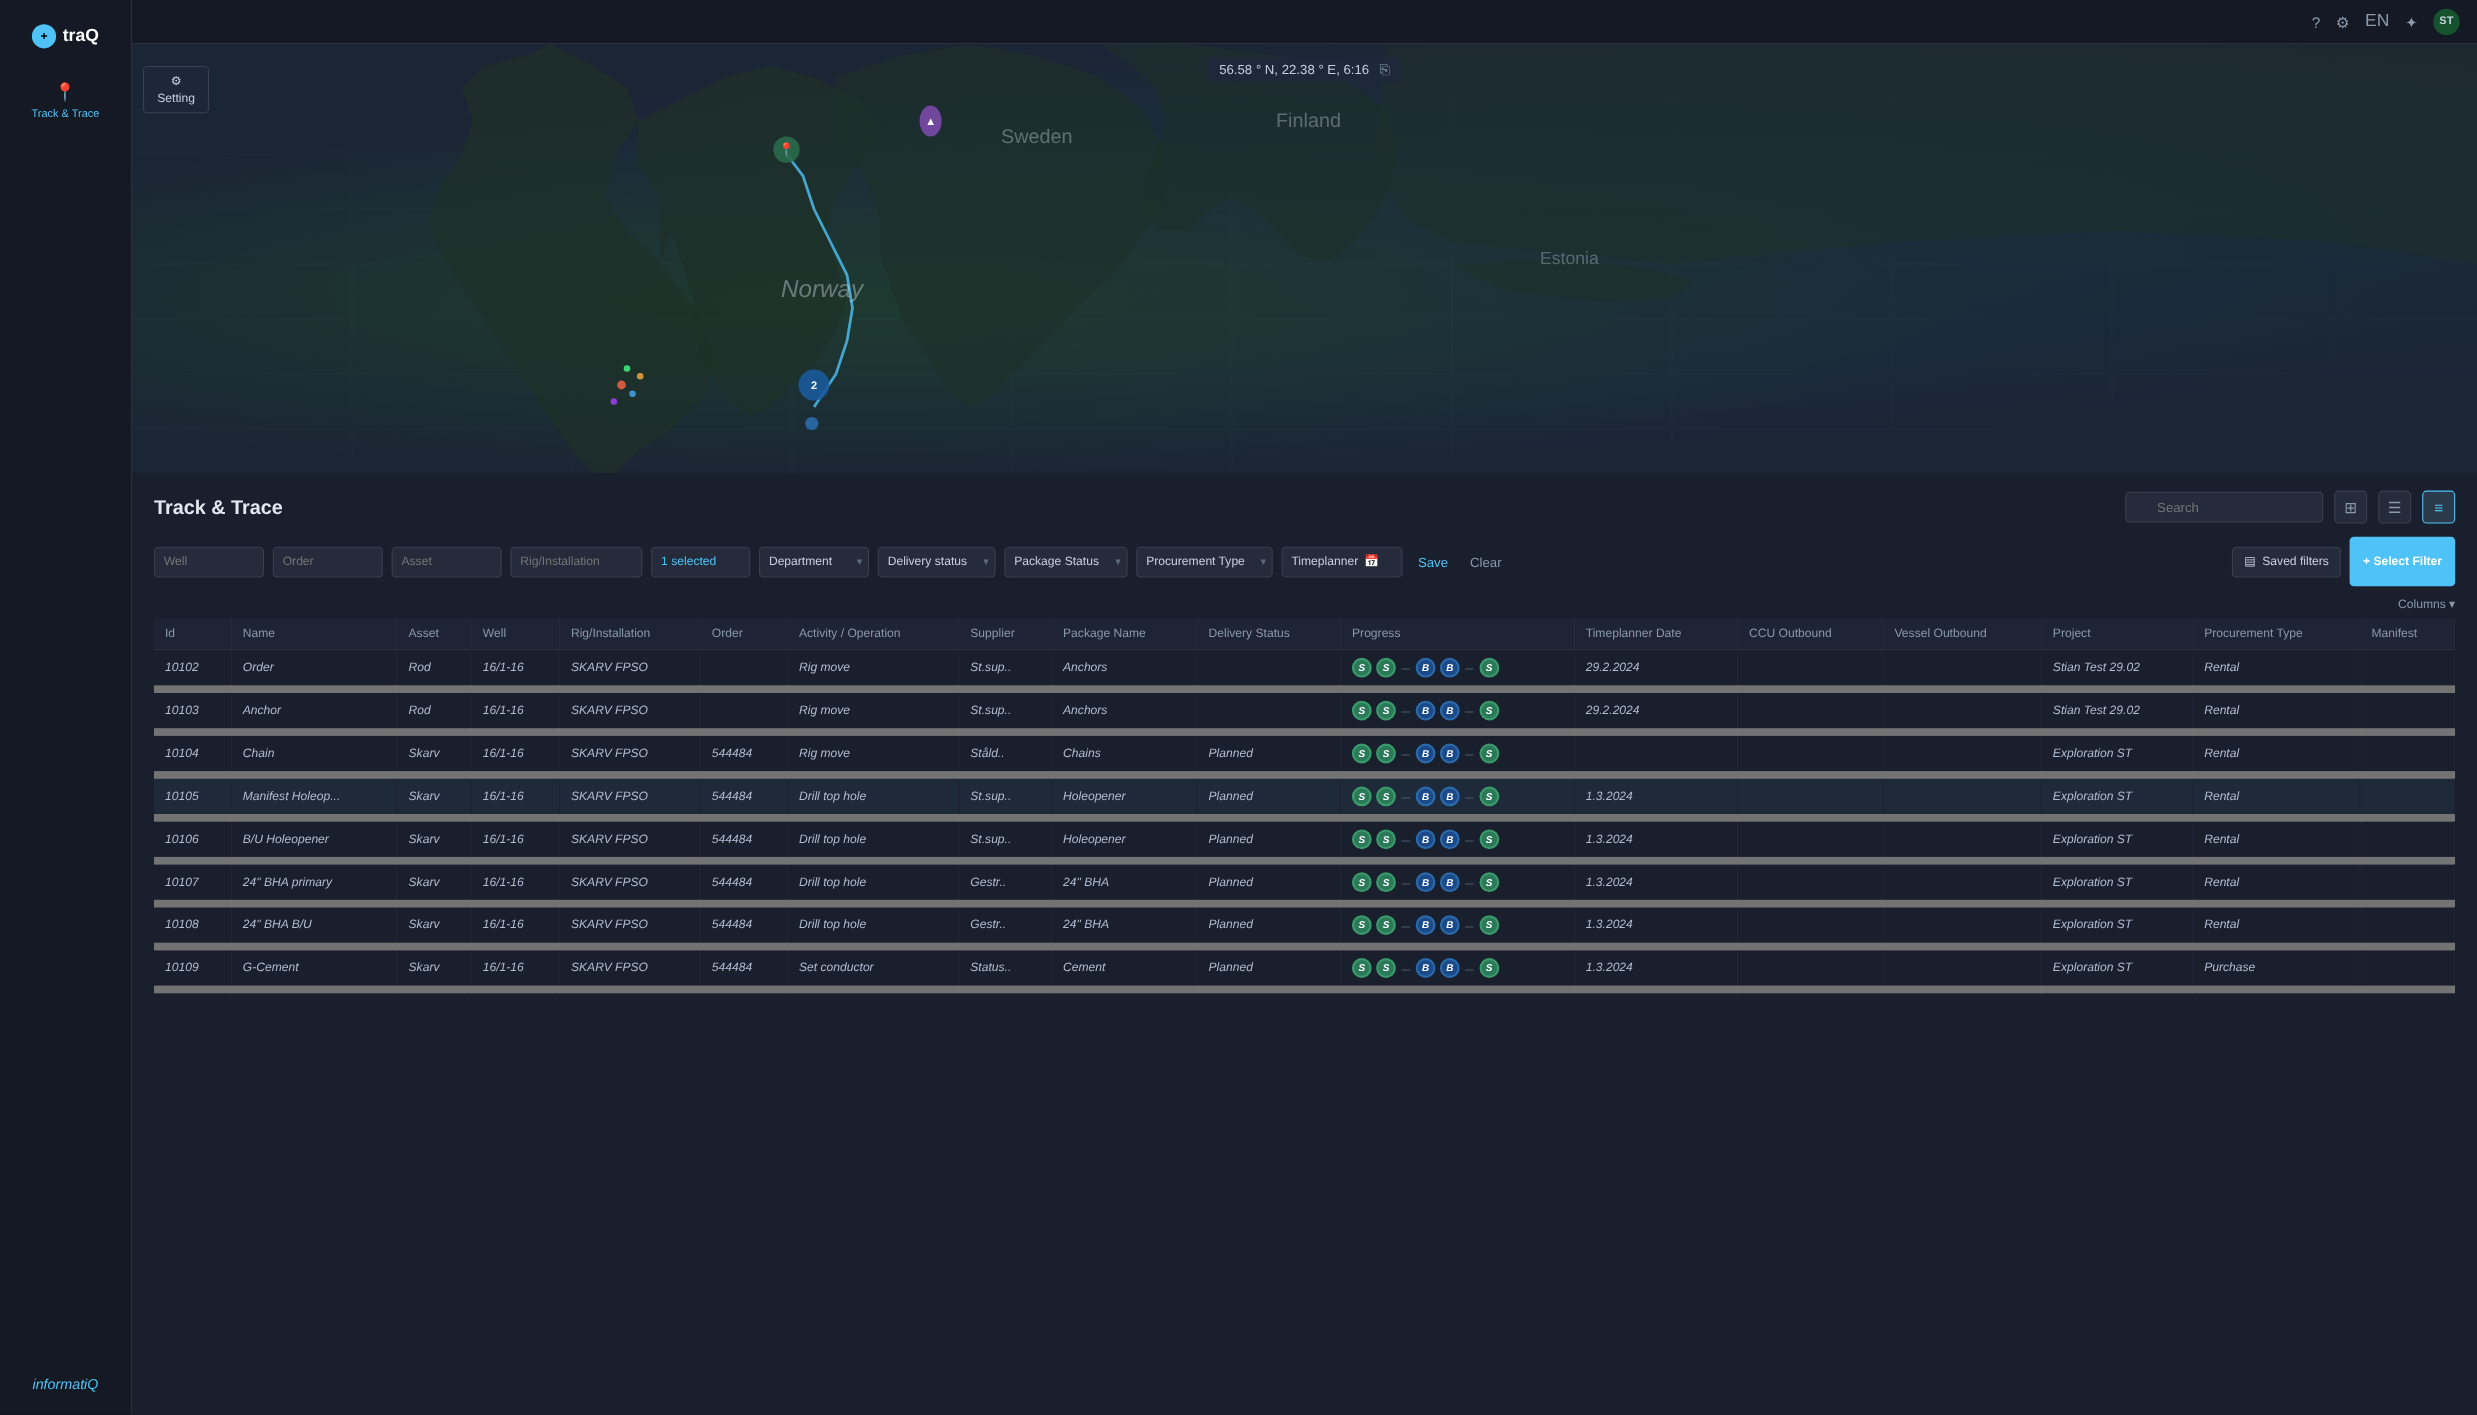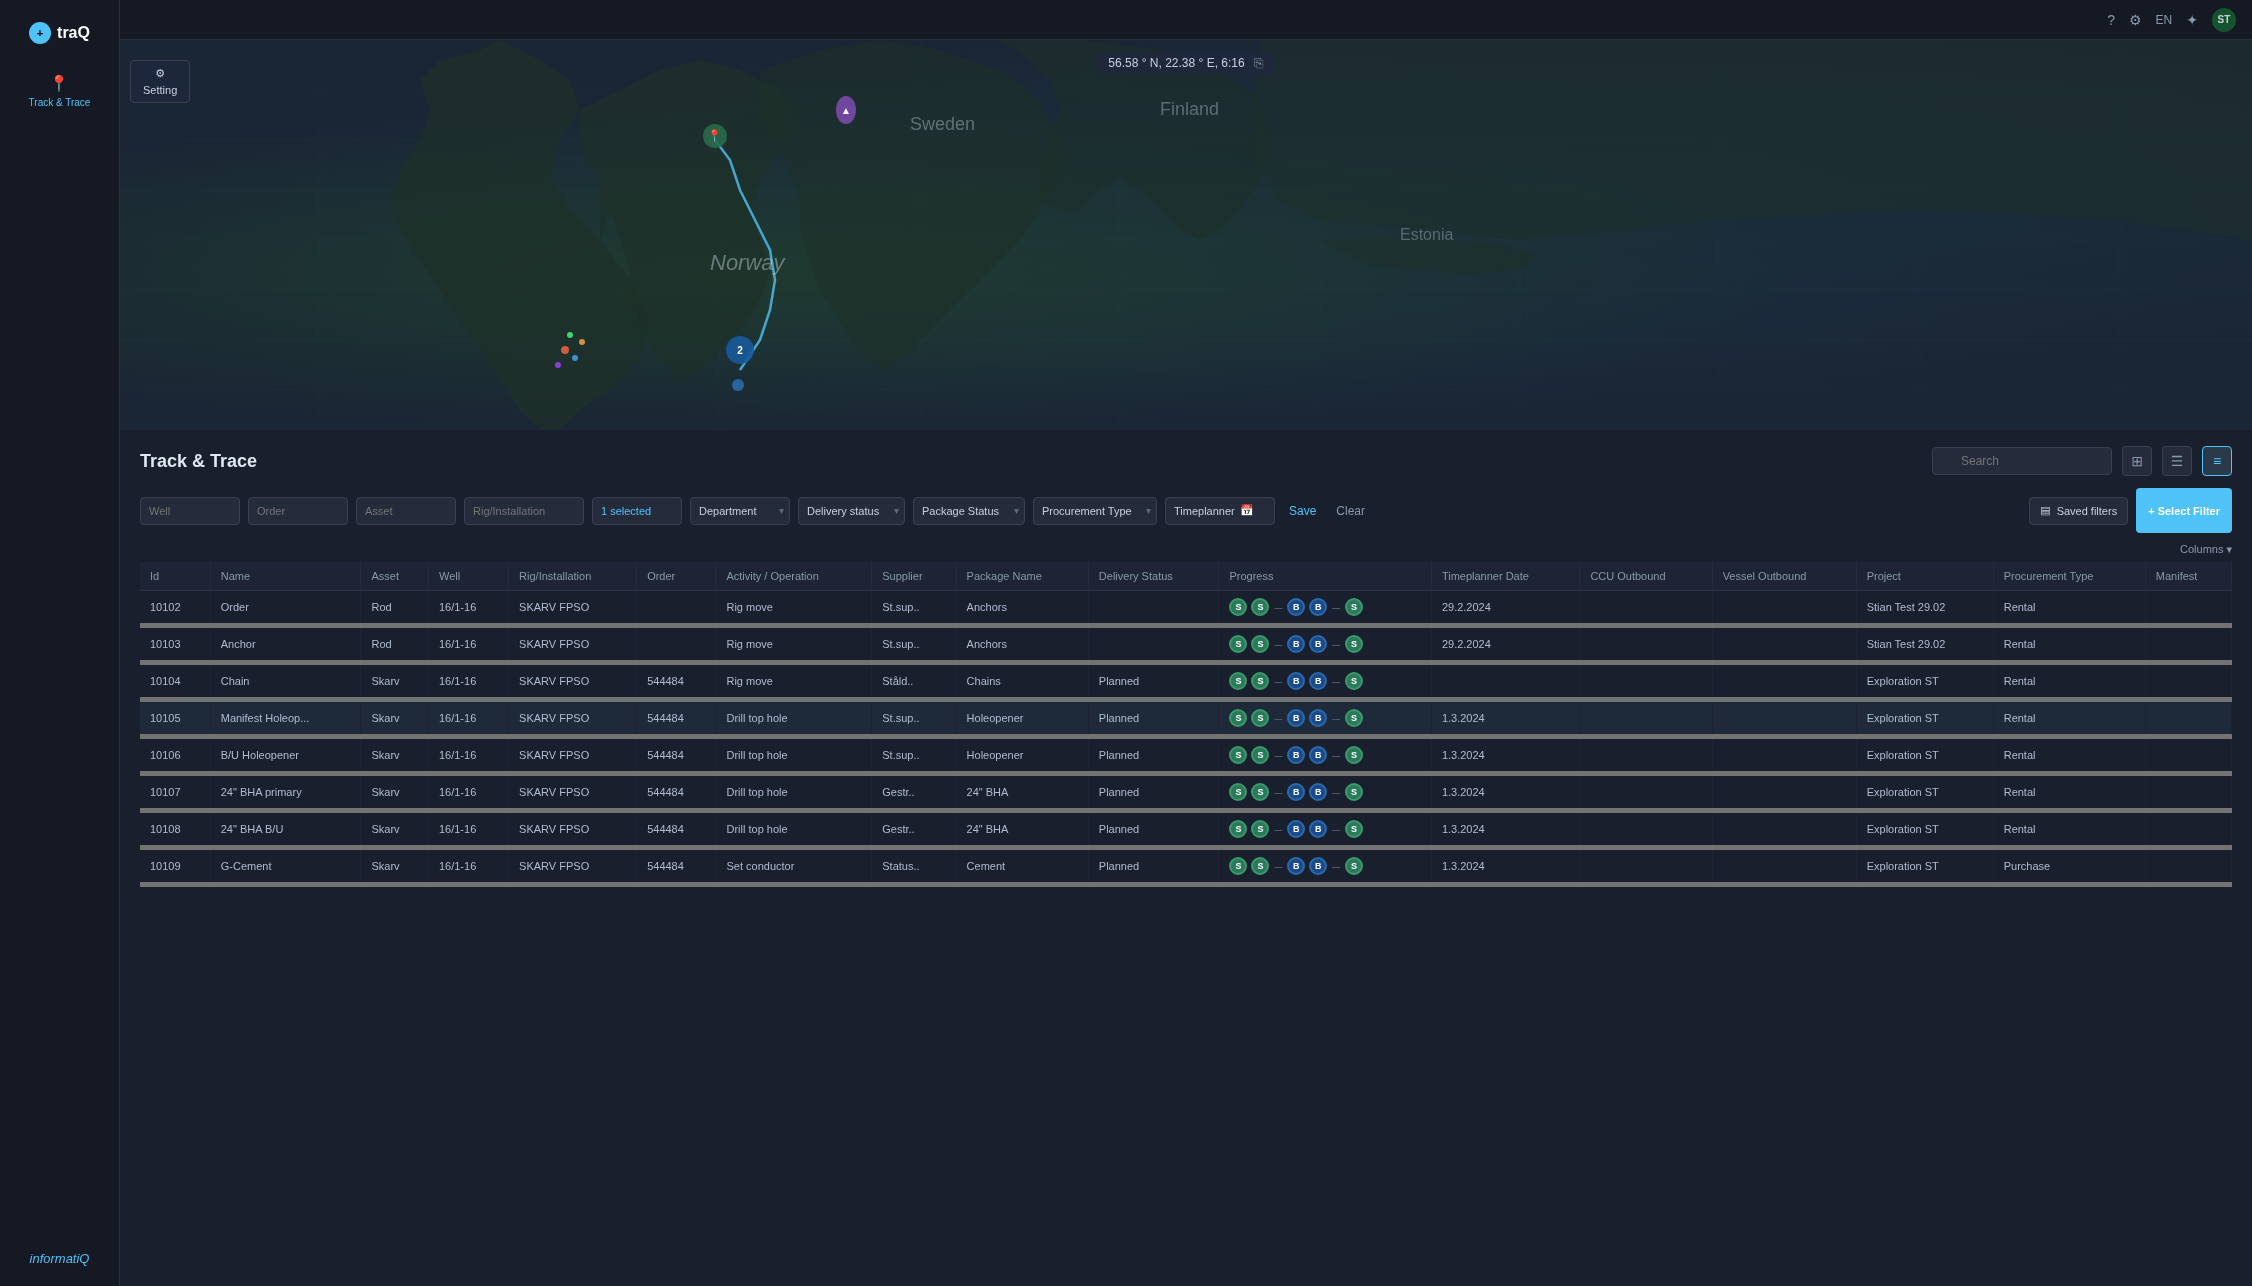--- a/index.html
+++ b/index.html
@@ -84,21 +84,21 @@
       border-bottom: 1px solid #2a2f3e;
       z-index: 99;
     }
     .topbar-icon {
       color: #8899aa;
       font-size: 14px;
       cursor: pointer;
     }
     .topbar-lang {
       color: #8899aa;
-      font-size: 12px;
+      font-size: 16px;
       cursor: pointer;
     }
 
     
     .main {
       margin-left: 120px;
       margin-top: 40px;
       display: flex;
       flex-direction: column;
       height: calc(100% - 40px);
@@ -350,22 +350,23 @@
       color: #8899aa;
       font-weight: 500;
       white-space: nowrap;
       position: sticky;
       top: 0;
       background: #1e2435;
       z-index: 10;
       border-right: 1px solid #252b3b;
     }
     tbody tr {
-      border-bottom: 5px solid #737373;
+      border-bottom: 7px solid #737373;
       transition: background 0.15s;
+      font-style: italic;
     }
     tbody tr.selected { background: #1e2a3a; }
     tbody td {
       padding: 7px 10px;
       color: #b0bcd0;
       white-space: nowrap;
       border-right: 1px solid #1e2435;
     }
 
     

